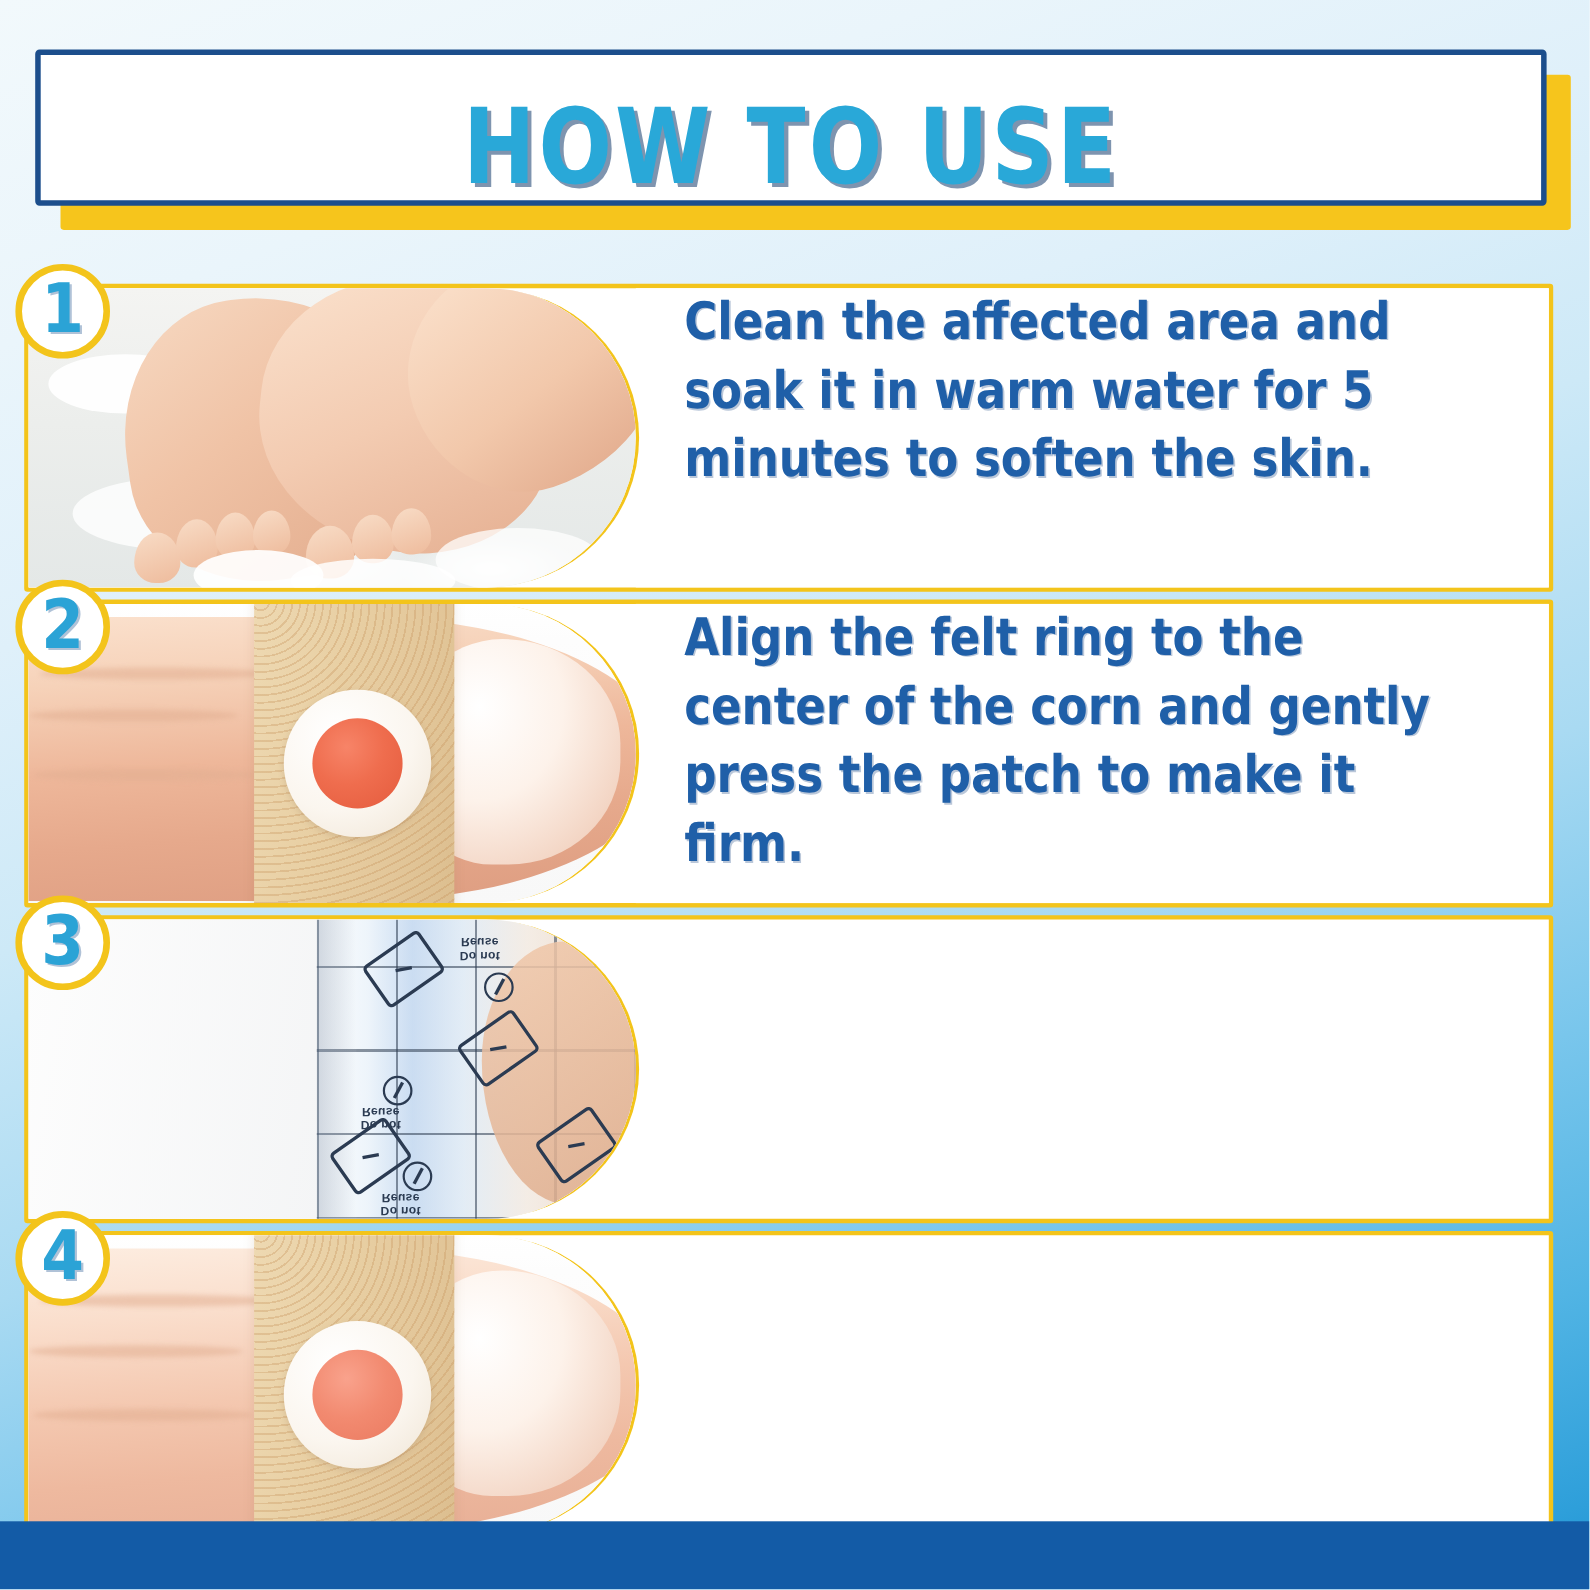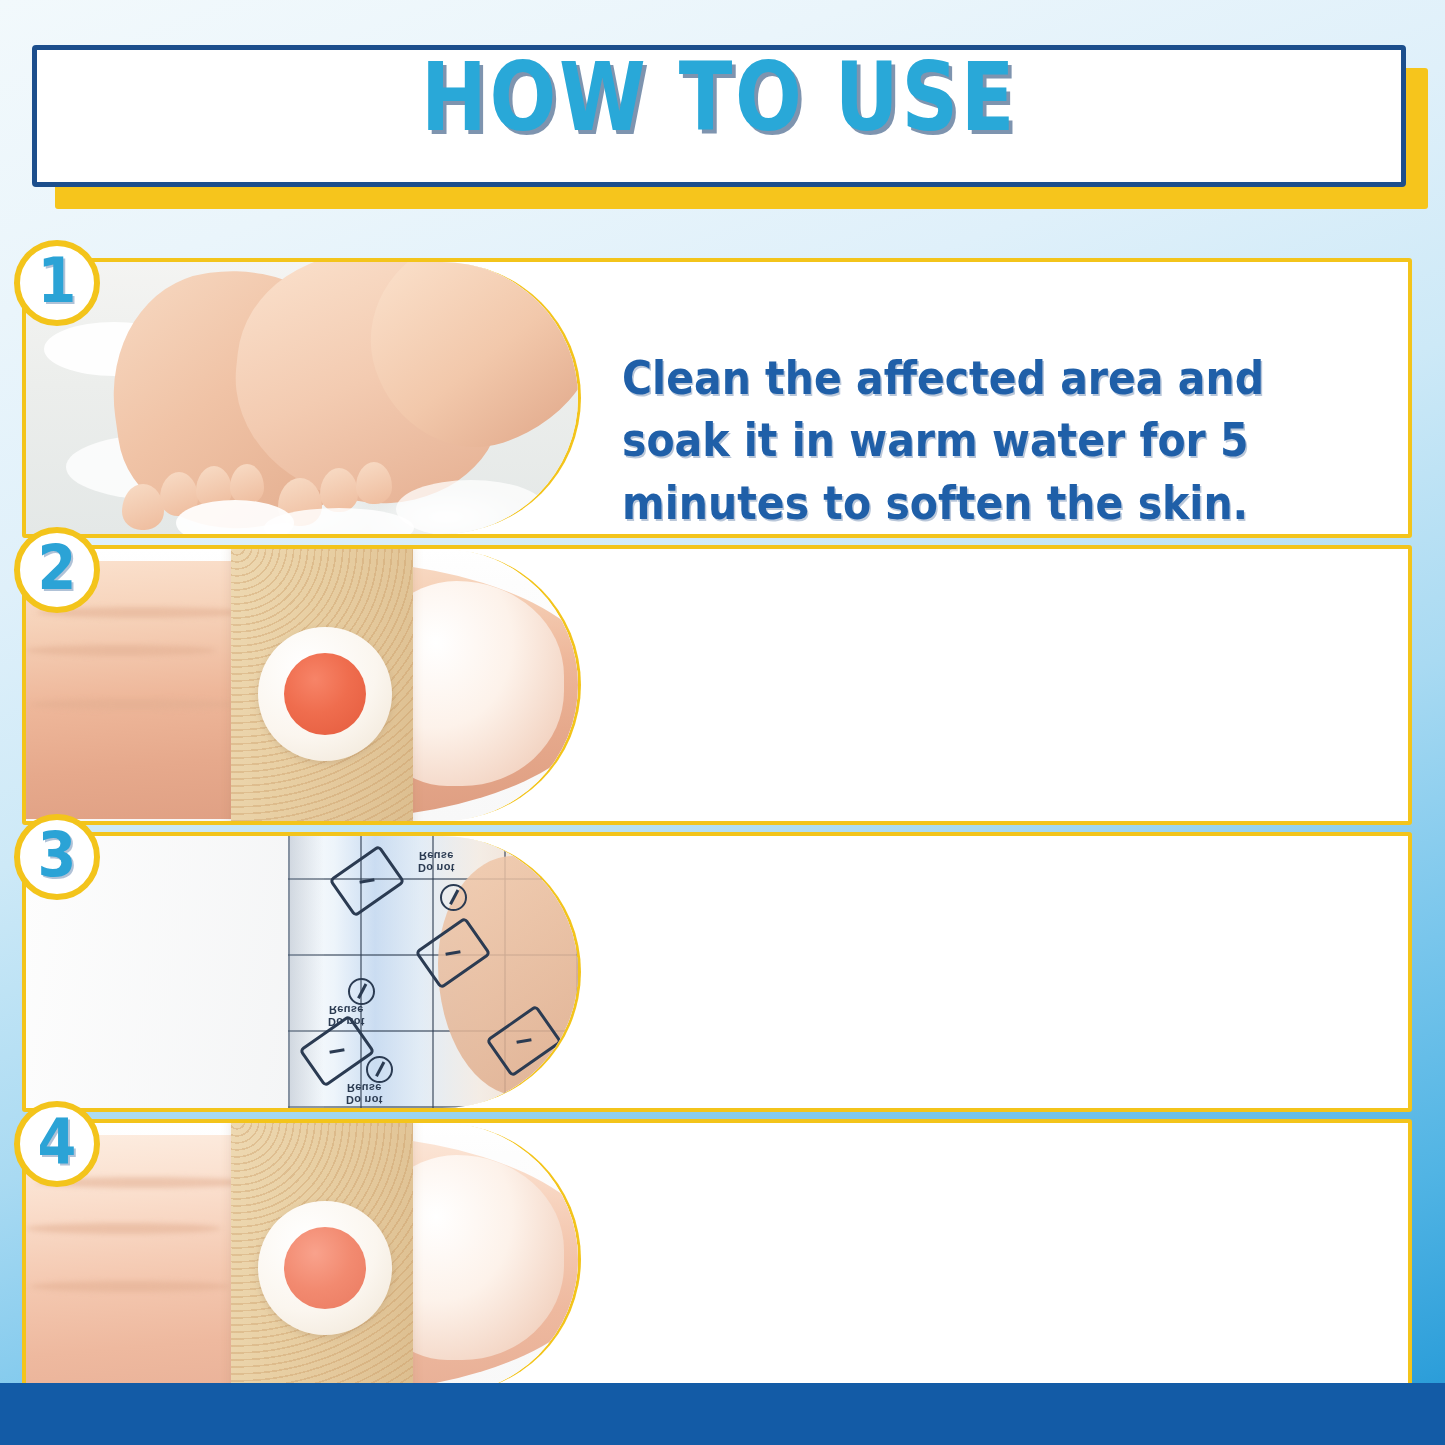--- a/index.html
+++ b/index.html
@@ -63,21 +63,21 @@
     position: absolute;
     left: 0;
     top: 0;
     width: 100%;
     height: 100%;
     background: #ffffff;
     border: 5px solid #1c4e8c;
     border-radius: 4px;
     box-sizing: border-box;
     display: flex;
-    align-items: flex-start;
+    align-items: flex-end;
     justify-content: center;
   }
   .header-title {
     font-family: "Liberation Sans Narrow", "DejaVu Sans Condensed", "Liberation Sans", sans-serif;
     font-weight: bold;
     font-size: 95px;
     letter-spacing: 3px;
     color: #29a8d8;
     text-shadow: 4px 4px 0 rgba(20,60,110,0.55);
     transform: scaleX(0.92);
@@ -303,21 +303,21 @@
     position: absolute;
     left: 0; top: 0;
     width: 36px; height: 100%;
     background: linear-gradient(90deg, rgba(120,140,165,0.35), rgba(255,255,255,0.05));
   }
 
   
   .step-text {
     flex: 1 1 auto;
     display: flex;
-    align-items: flex-end;
+    align-items: flex-start;
     padding: 0 42px 0 44px;
     background: #ffffff;
   }
   .step-text p {
     margin: 0;
     font-family: "Liberation Sans Narrow", "DejaVu Sans Condensed", "Liberation Sans", sans-serif;
     font-weight: bold;
     font-size: 47px;
     line-height: 1.33;
     color: #1f5fa8;
@@ -403,20 +403,23 @@
           <div class="toe-body"></div>
           <div class="toe-crease" style="left:10px; top:58px; width:210px;"></div>
           <div class="toe-crease" style="left:0px; top:96px; width:190px;"></div>
           <div class="toe-crease" style="left:4px; top:150px; width:205px;"></div>
           <div class="nail"></div>
           <div class="bandage"></div>
           <div class="felt-ring"></div>
           <div class="corn-dot"></div>
         </div>
       </div>
+      <div class="step-text">
+        <p>Align the felt ring to the center of the corn and gently press the patch to make it firm.</p>
+      </div>
     </div>
 
     <div class="step-card">
       <div class="step-badge">
         <span>3</span>
       </div>
       <div class="step-photo">
         <div class="photo-inner ph-film">
           <div class="film-blank"></div>
           <div class="film-sheet">

